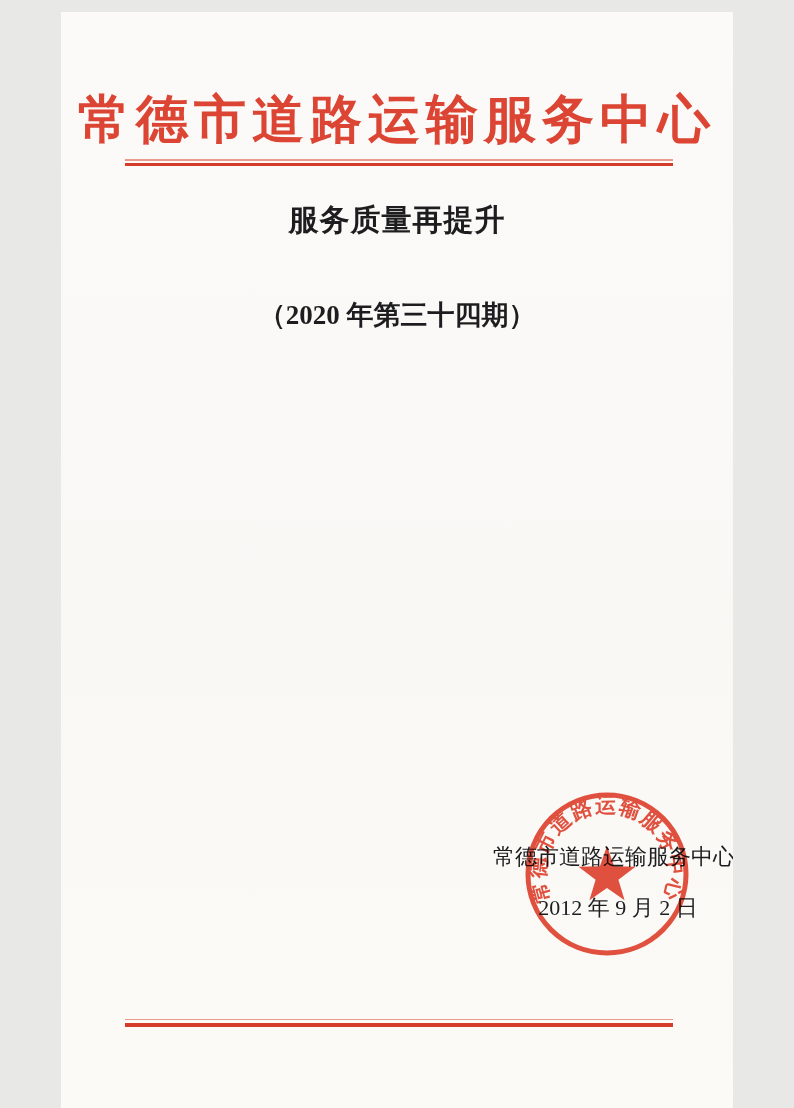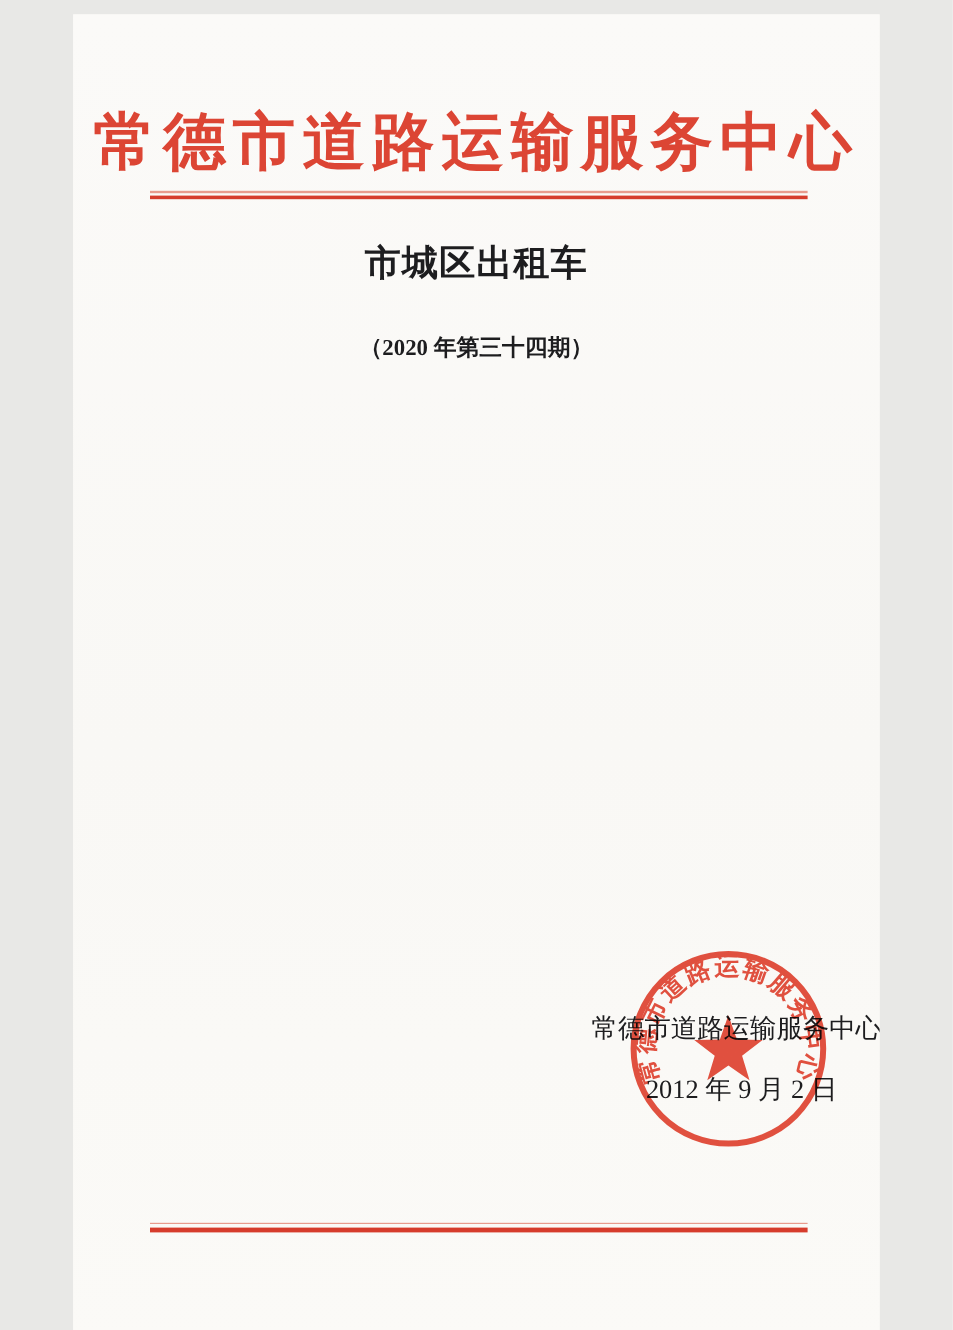--- a/index.html
+++ b/index.html
@@ -43,23 +43,23 @@
   .rule-bottom .thick{height:4px;}
   .doc-title{
     position:absolute;top:186px;left:40px;right:40px;
     text-align:center;
     font-size:30px;line-height:44px;
     font-weight:bold;
     color:var(--text-color);
     letter-spacing:1px;
   }
   .issue-number{
-    position:absolute;top:264px;left:0;right:0;
+    position:absolute;top:288px;left:0;right:0;
     text-align:center;
-    font-size:19px;line-height:30px;
+    font-size:27px;line-height:30px;
     font-weight:bold;
     color:var(--text-color);
   }
   .body-text{
     position:absolute;top:372px;left:112px;width:572px;
     font-size:22px;line-height:38px;
     color:var(--text-color);
     text-align:justify;
   }
   .body-text p{margin:0;text-indent:2em;}
@@ -98,21 +98,21 @@
 
   <div class="agency-name">常德市道路运输服务中心</div>
 
   <div class="rule rule-top">
     <div class="thin"></div>
     <div class="gap"></div>
     <div class="thick"></div>
   </div>
 
   <div class="doc-title">
-    <div>市城区出租车</div>
+    <div>服务质量再提升</div>
   </div>
 
   <div class="issue-number">（2020 年第三十四期）</div>
 
 
   <div class="sign-org">常德市道路运输服务中心</div>
 
   <div class="sign-date">2012 年 9 月 2 日</div>
 
   <svg class="seal" viewBox="0 0 170 170" aria-hidden="true">

